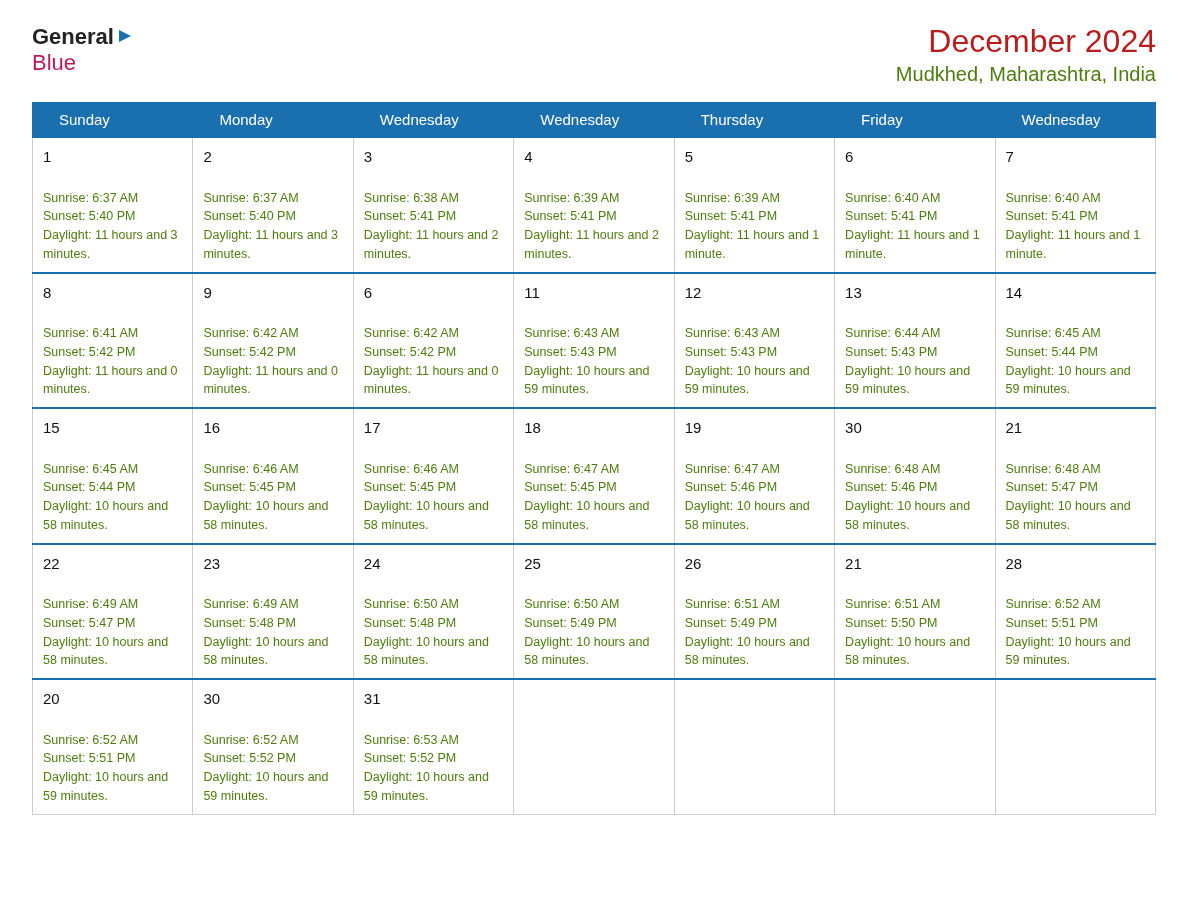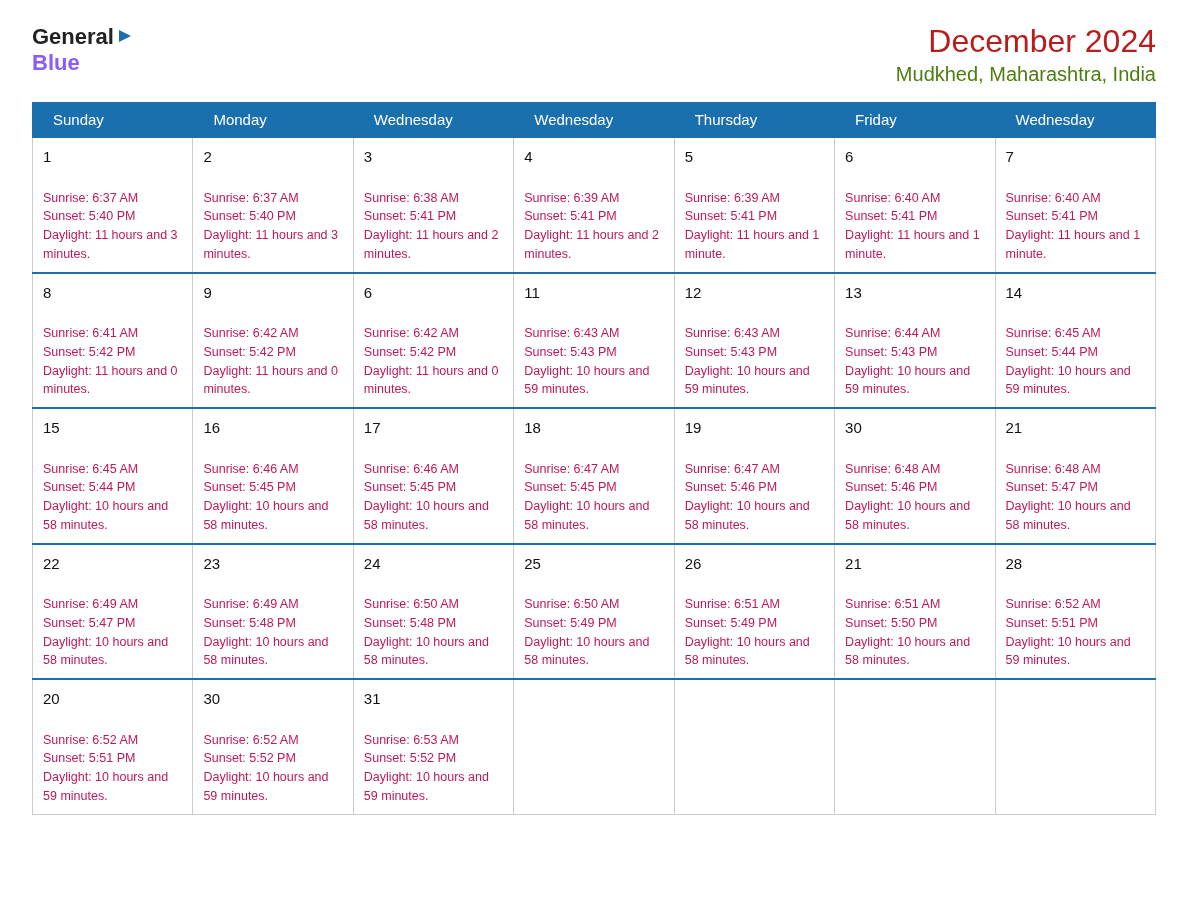--- a/index.html
+++ b/index.html
@@ -41,21 +41,21 @@
     table {
       width: 100%;
       border-collapse: collapse;
       margin-top: 16px;
     }
     th {
       background: #1a6faf;
       color: #fff;
       font-size: 15px;
       font-weight: normal;
-      padding: 8px 20px;
+      padding: 8px 26px;
       text-align: left;
       border: 1px solid #1a6faf;
       margin-top: 38px;
     }
     td {
       vertical-align: top;
       padding: 8px 10px;
       border: 1px solid #ccc;
       border-top: 2px solid #1a6faf;
       font-size: 13px;
@@ -68,42 +68,42 @@
       border-top: 2px solid #1a6faf;
     }
     .day-number {
       font-size: 15px;
       font-weight: normal;
       color: #111;
       margin-bottom: 2px;
     }
     .day-info {
       font-size: 12.5px;
-      color: #be185d;
+      color: #4d7c0f;
       margin-top: 20px;
     }
     tr {
       border-bottom: 1px solid #ccc;
     }
   </style>
 </head>
 <body>
 
 <div class="header-row">
   <div class="logo">
     <div class="logo-line">
       <span style="font-size:22px;font-weight:bold;color:#222;">General</span>
       <span style="display:inline-block;margin-left:3px;margin-top:2px;">
         <svg width="16" height="16" viewBox="0 0 16 16">
             <polygon points="2,2 14,8 2,14" fill="#1a6faf"></polygon>
           </svg>
       </span>
     </div>
     <div class="logo-line">
-      <span style="font-size:22px;font-weight:bold;color:#8b5cf6;">Blue</span>
+      <span style="font-size:22px;font-weight:normal;color:#be185d;">Blue</span>
     </div>
   </div>
   <div class="title-block">
     <div class="calendar-title">December 2024</div>
     <div class="calendar-subtitle">Mudkhed, Maharashtra, India</div>
   </div>
 </div>
 
 <table>
   <thead>

